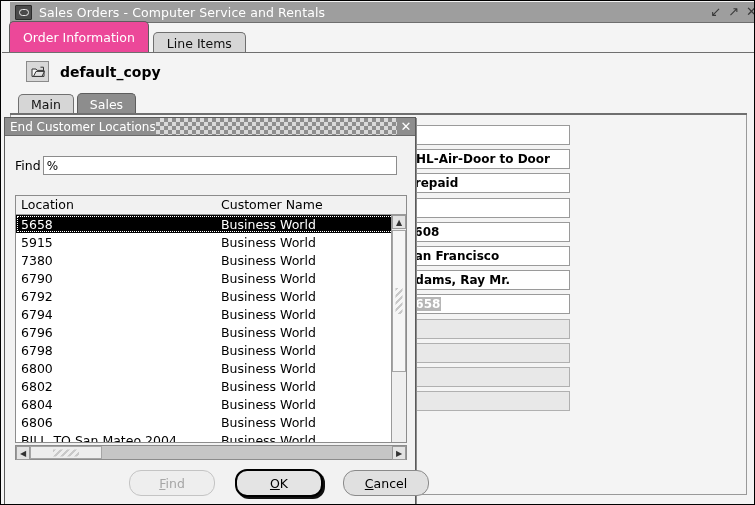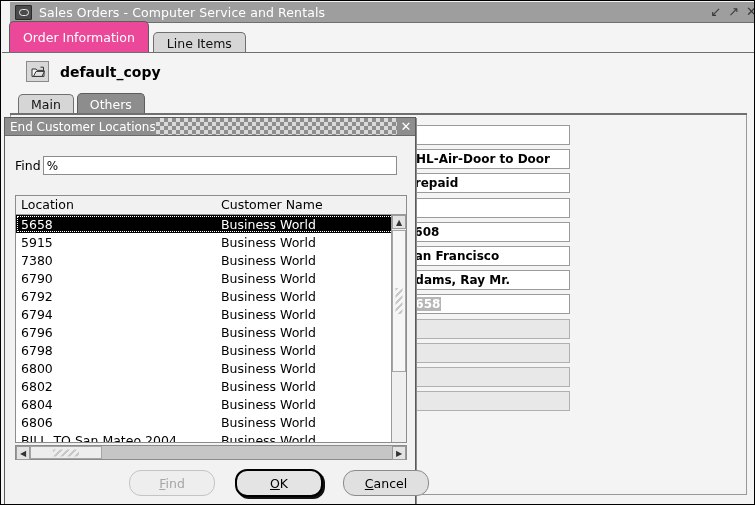--- a/index.html
+++ b/index.html
@@ -144,21 +144,21 @@
           <path d="M1 3 h4 l1.2 1.4 H13 v6 H1 z" fill="#f7f7f7" stroke="#333" stroke-width="1"></path>
           <path d="M2.5 10.4 L5 5.4 H13.4 L11 10.4 z" fill="#e2e2e2" stroke="#333" stroke-width="1"></path>
           <path d="M9.5 1.2 h3 v3" fill="none" stroke="#333" stroke-width="1"></path>
         </svg>
       </span>
       <span class="doc-name">default_copy</span>
     </div>
 
     <div class="subtabrow">
       <div class="subtab inactive">Main</div>
-      <div class="subtab active">Others</div>
+      <div class="subtab active">Sales</div>
     </div>
     <div class="subtabline"></div>
 
     <div class="formpanel">
       <div id="form-rows">
           <div class="frow" style="left: 228px; top: 9px;">
             <div class="flabel">Sales Channel</div>
             <div class="fbox"></div>
           </div>
           <div class="frow" style="left: 228px; top: 33.2px;">

